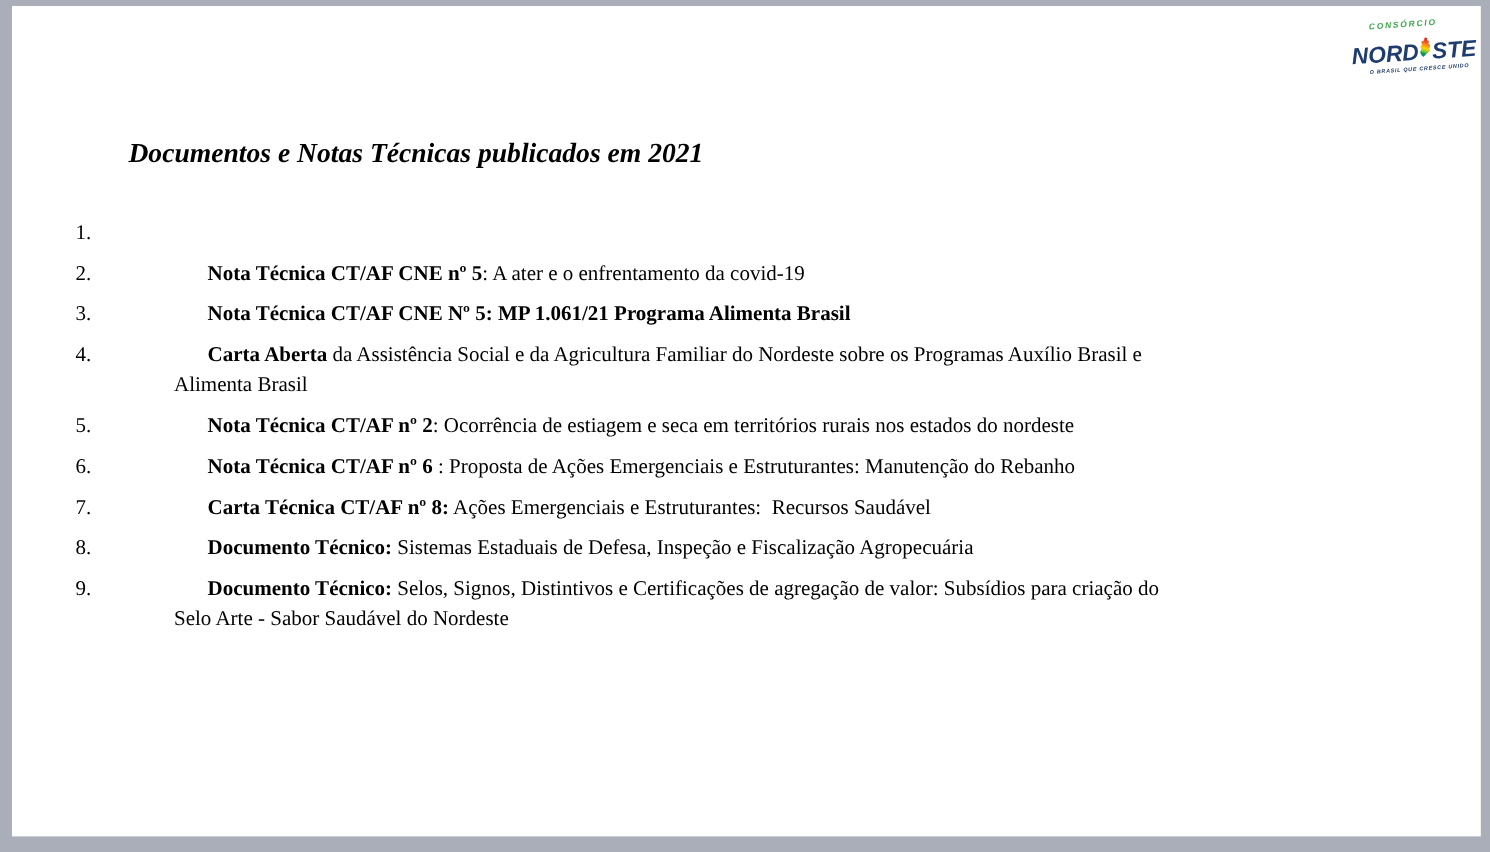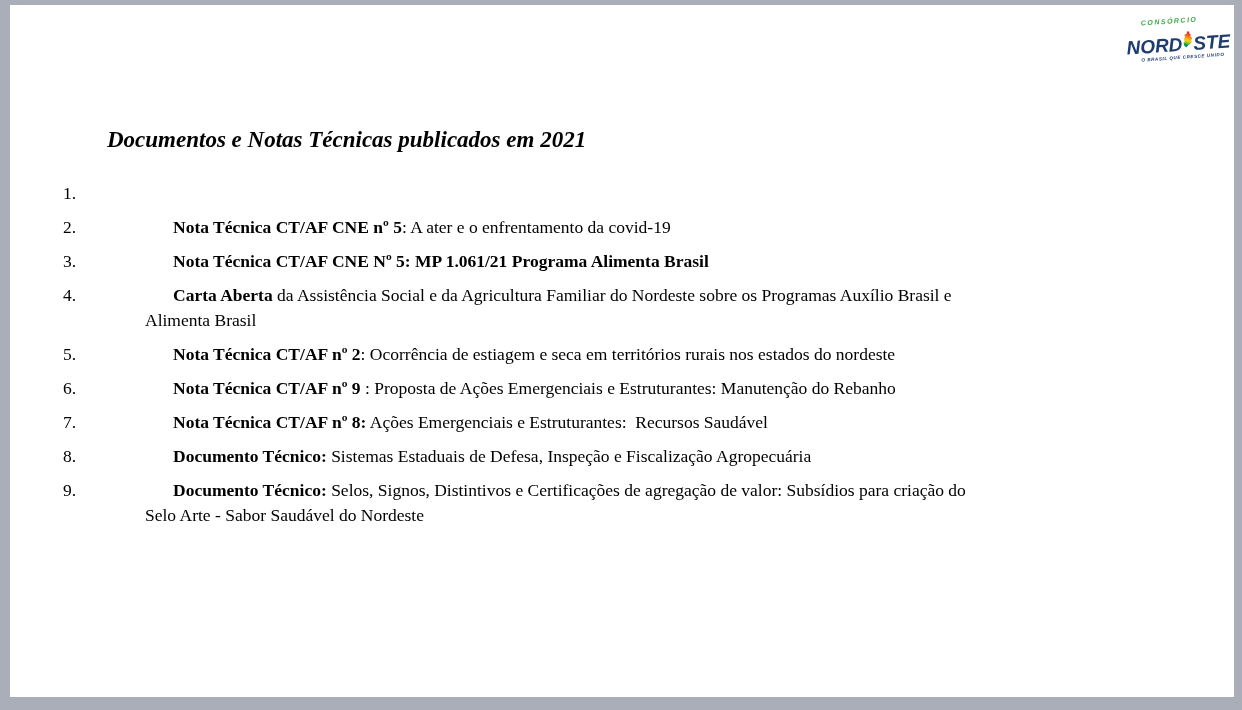--- a/index.html
+++ b/index.html
@@ -23,21 +23,20 @@
     background: #ffffff;
   }
   .page-title {
     position: absolute;
     left: 97px; top: 110px;
     font-size: 23px;
     font-weight: bold;
     font-style: italic;
     color: #000000;
     white-space: nowrap;
-    margin-top: 12px;
   }
   .doc-list {
     position: absolute;
     left: 0; top: 176px;
     width: 1060px;
     list-style: none;
     font-size: 17.5px;
     line-height: 25px;
     color: #000000;
   }
@@ -143,25 +142,25 @@
         <li>
     <span class="li-num">4.</span>
     <span class="li-content"><span class="li-bold">Carta Aberta</span><span> da Assistência Social e da Agricultura Familiar do Nordeste sobre os Programas Auxílio Brasil e Alimenta Brasil</span></span>
   </li>
         <li>
     <span class="li-num">5.</span>
     <span class="li-content"><span class="li-bold">Nota Técnica CT/AF nº 2</span><span>: Ocorrência de estiagem e seca em territórios rurais nos estados do nordeste</span></span>
   </li>
         <li>
     <span class="li-num">6.</span>
-    <span class="li-content"><span class="li-bold">Nota Técnica CT/AF nº 9</span><span> : Proposta de Ações Emergenciais e Estruturantes: Manutenção do Rebanho</span></span>
+    <span class="li-content"><span class="li-bold">Nota Técnica CT/AF nº 6</span><span> : Proposta de Ações Emergenciais e Estruturantes: Manutenção do Rebanho</span></span>
   </li>
         <li>
     <span class="li-num">7.</span>
-    <span class="li-content"><span class="li-bold">Nota Técnica CT/AF nº 8:</span><span> Ações Emergenciais e Estruturantes:  Recursos Saudável</span></span>
+    <span class="li-content"><span class="li-bold">Carta Técnica CT/AF nº 8:</span><span> Ações Emergenciais e Estruturantes:  Recursos Saudável</span></span>
   </li>
         <li>
     <span class="li-num">8.</span>
     <span class="li-content"><span class="li-bold">Documento Técnico:</span><span> Sistemas Estaduais de Defesa, Inspeção e Fiscalização Agropecuária</span></span>
   </li>
         <li>
     <span class="li-num">9.</span>
     <span class="li-content"><span class="li-bold">Documento Técnico:</span><span> Selos, Signos, Distintivos e Certificações de agregação de valor: Subsídios para criação do Selo Arte - Sabor Saudável do Nordeste</span></span>
   </li>
       </ol>

